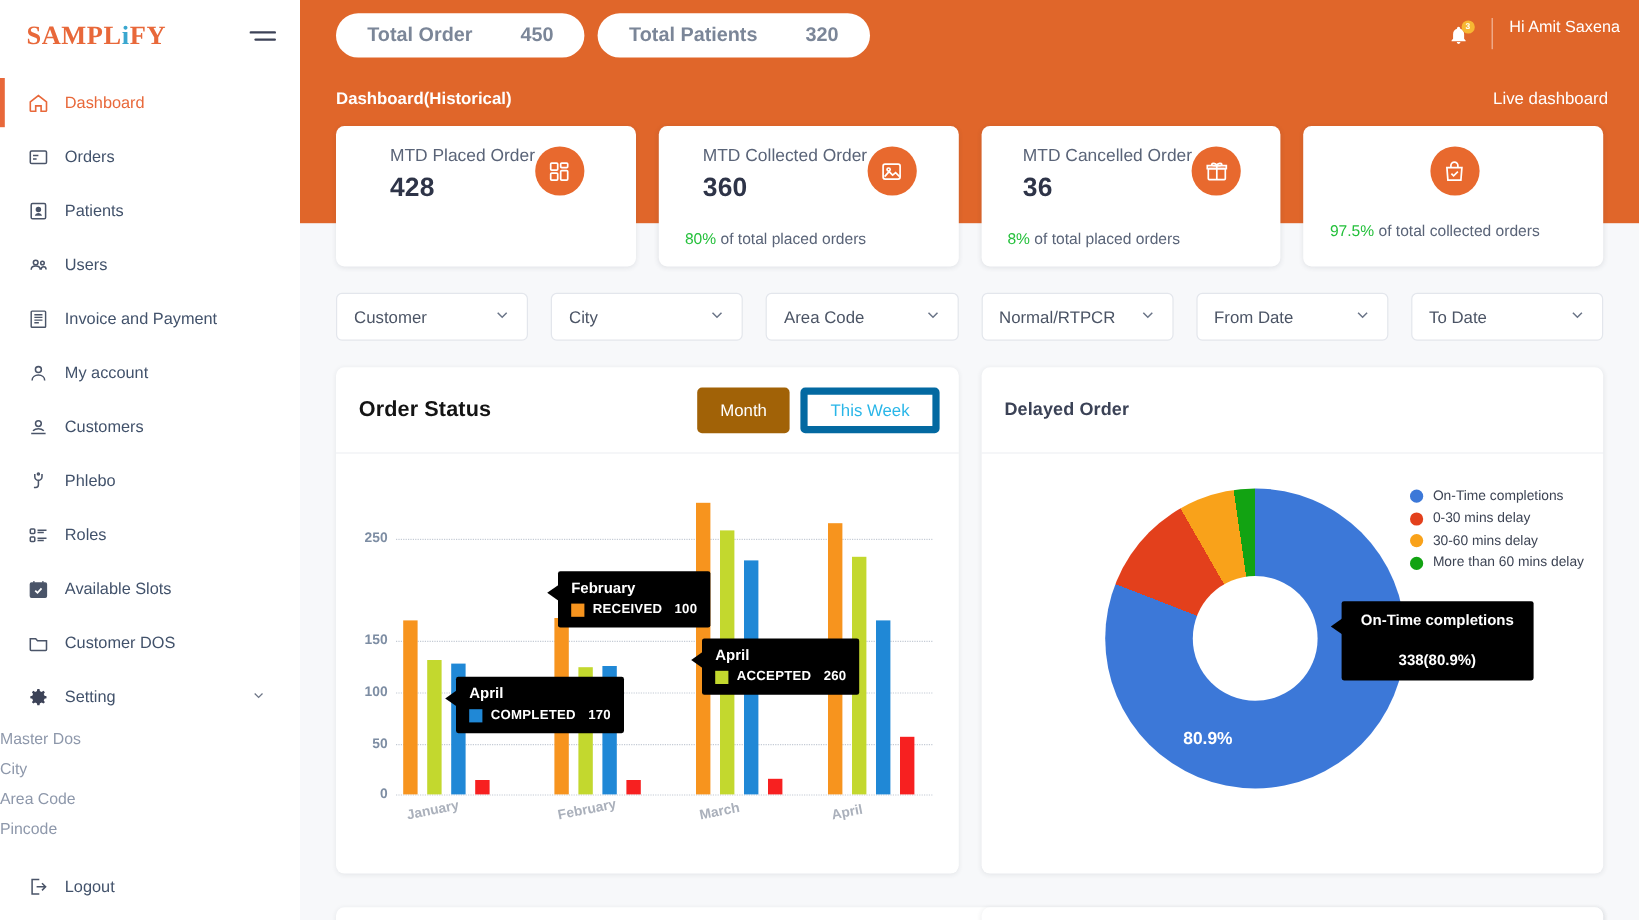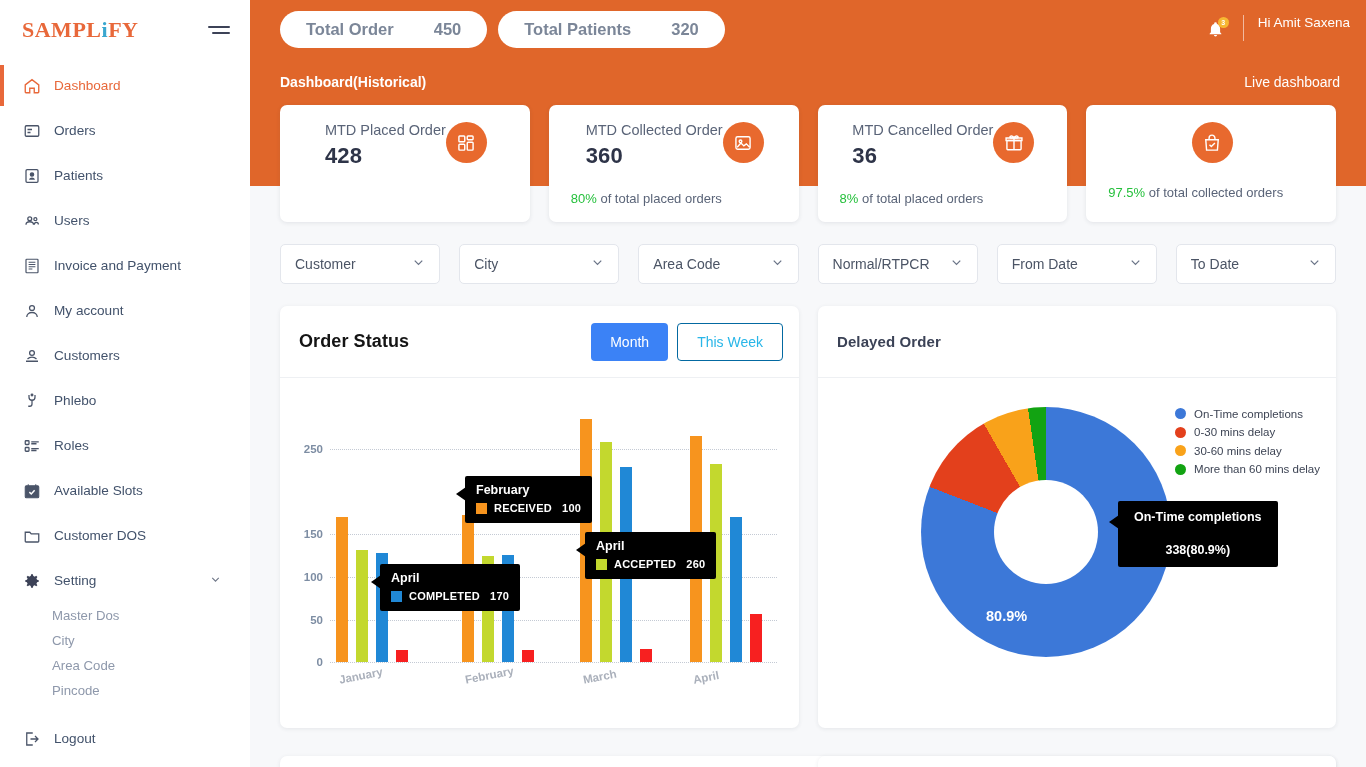--- a/index.html
+++ b/index.html
@@ -38,21 +38,21 @@
   }
   .nav-item.active { color: #e8683a; }
   .nav-item.active::before{
     content:""; position:absolute; left:0; top:2px; bottom:2px;
     width:4px; background:#e8683a;
   }
   .nav-item .ico { width: 19px; height: 19px; flex: 0 0 19px;
     display:flex; align-items:center; justify-content:center; }
   .nav-item .ico svg { width: 18px; height: 18px; }
   .nav-sub {
-    padding-left: 52px; height: 25px; display:flex; align-items:center;
+    height: 25px; display:flex; align-items:center;
     font-size: 13.2px; color: #8e98ab; cursor: pointer;
   }
   .chev-right { margin-left: auto; margin-right: 28px; }
 
   
   .main { flex: 1; height: 767px; position: relative; overflow: hidden; background:#f7f8fa;}
   .orange-band {
     position: absolute; left: 0; right: 0; top: 0; height: 186px;
     background: #e0662a;
   }
@@ -129,22 +129,22 @@
     height: 72px; display: flex; align-items: center;
     padding: 0 16px 0 19px; border-bottom: 1px solid #eef0f3;
   }
   .panel-head h3 { font-size: 18px; color: #141414; font-weight: bold; letter-spacing:.1px;}
   .panel-right .panel-head h3 { font-size: 15px; color: #3b4256; }
   .toggle { margin-left: auto; display: flex; gap: 9px; }
   .tbtn {
     height: 38px; padding: 0 19px; border-radius: 4px; font-size: 14px;
     display: flex; align-items: center; cursor: pointer;
   }
-  .tbtn.on { background: #3b82f6; color: #fff; }
-  .tbtn.off { background: #fff; color: #29b6e8; border: 1px solid #0369a1; }
+  .tbtn.on { background: #a16207; color: #fff; }
+  .tbtn.off { background: #fff; color: #29b6e8; border: 6px solid #0369a1; }
 
   
   .barchart { position: relative; width: 519px; height: 349px; }
   .ytick {
     position: absolute; left: 9px; width: 34px; text-align: right;
     font-size: 11.5px; font-weight: bold; color: #7d8da3; transform: translateY(-50%);
   }
   .gridline { position: absolute; left: 50px; right: 22px; height: 0;
     border-top: 1px dotted #c4cad4; }
   .bar { position: absolute; bottom: 0; width: 12px; border-radius: 0; }

